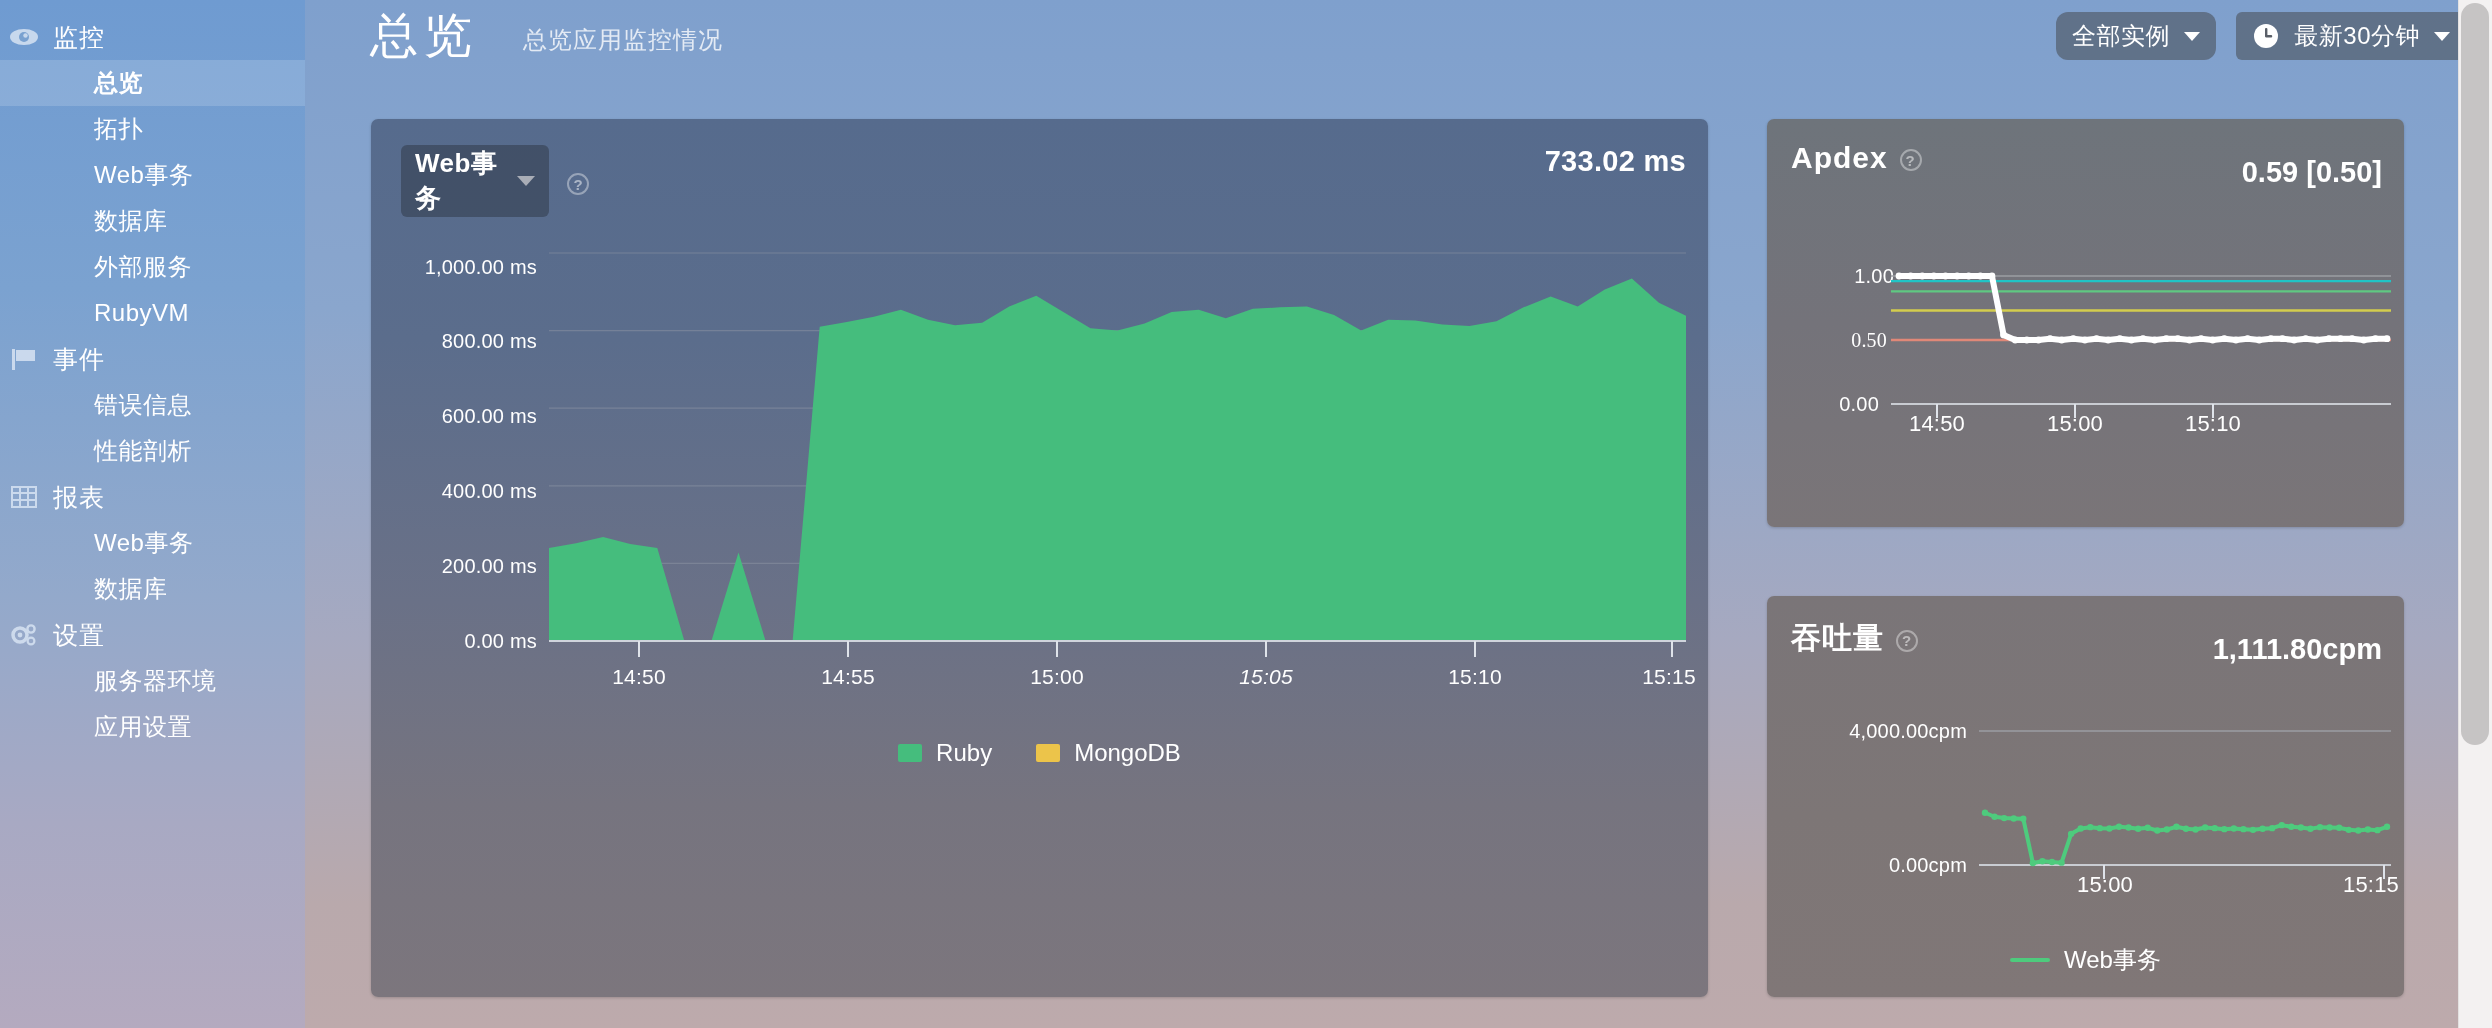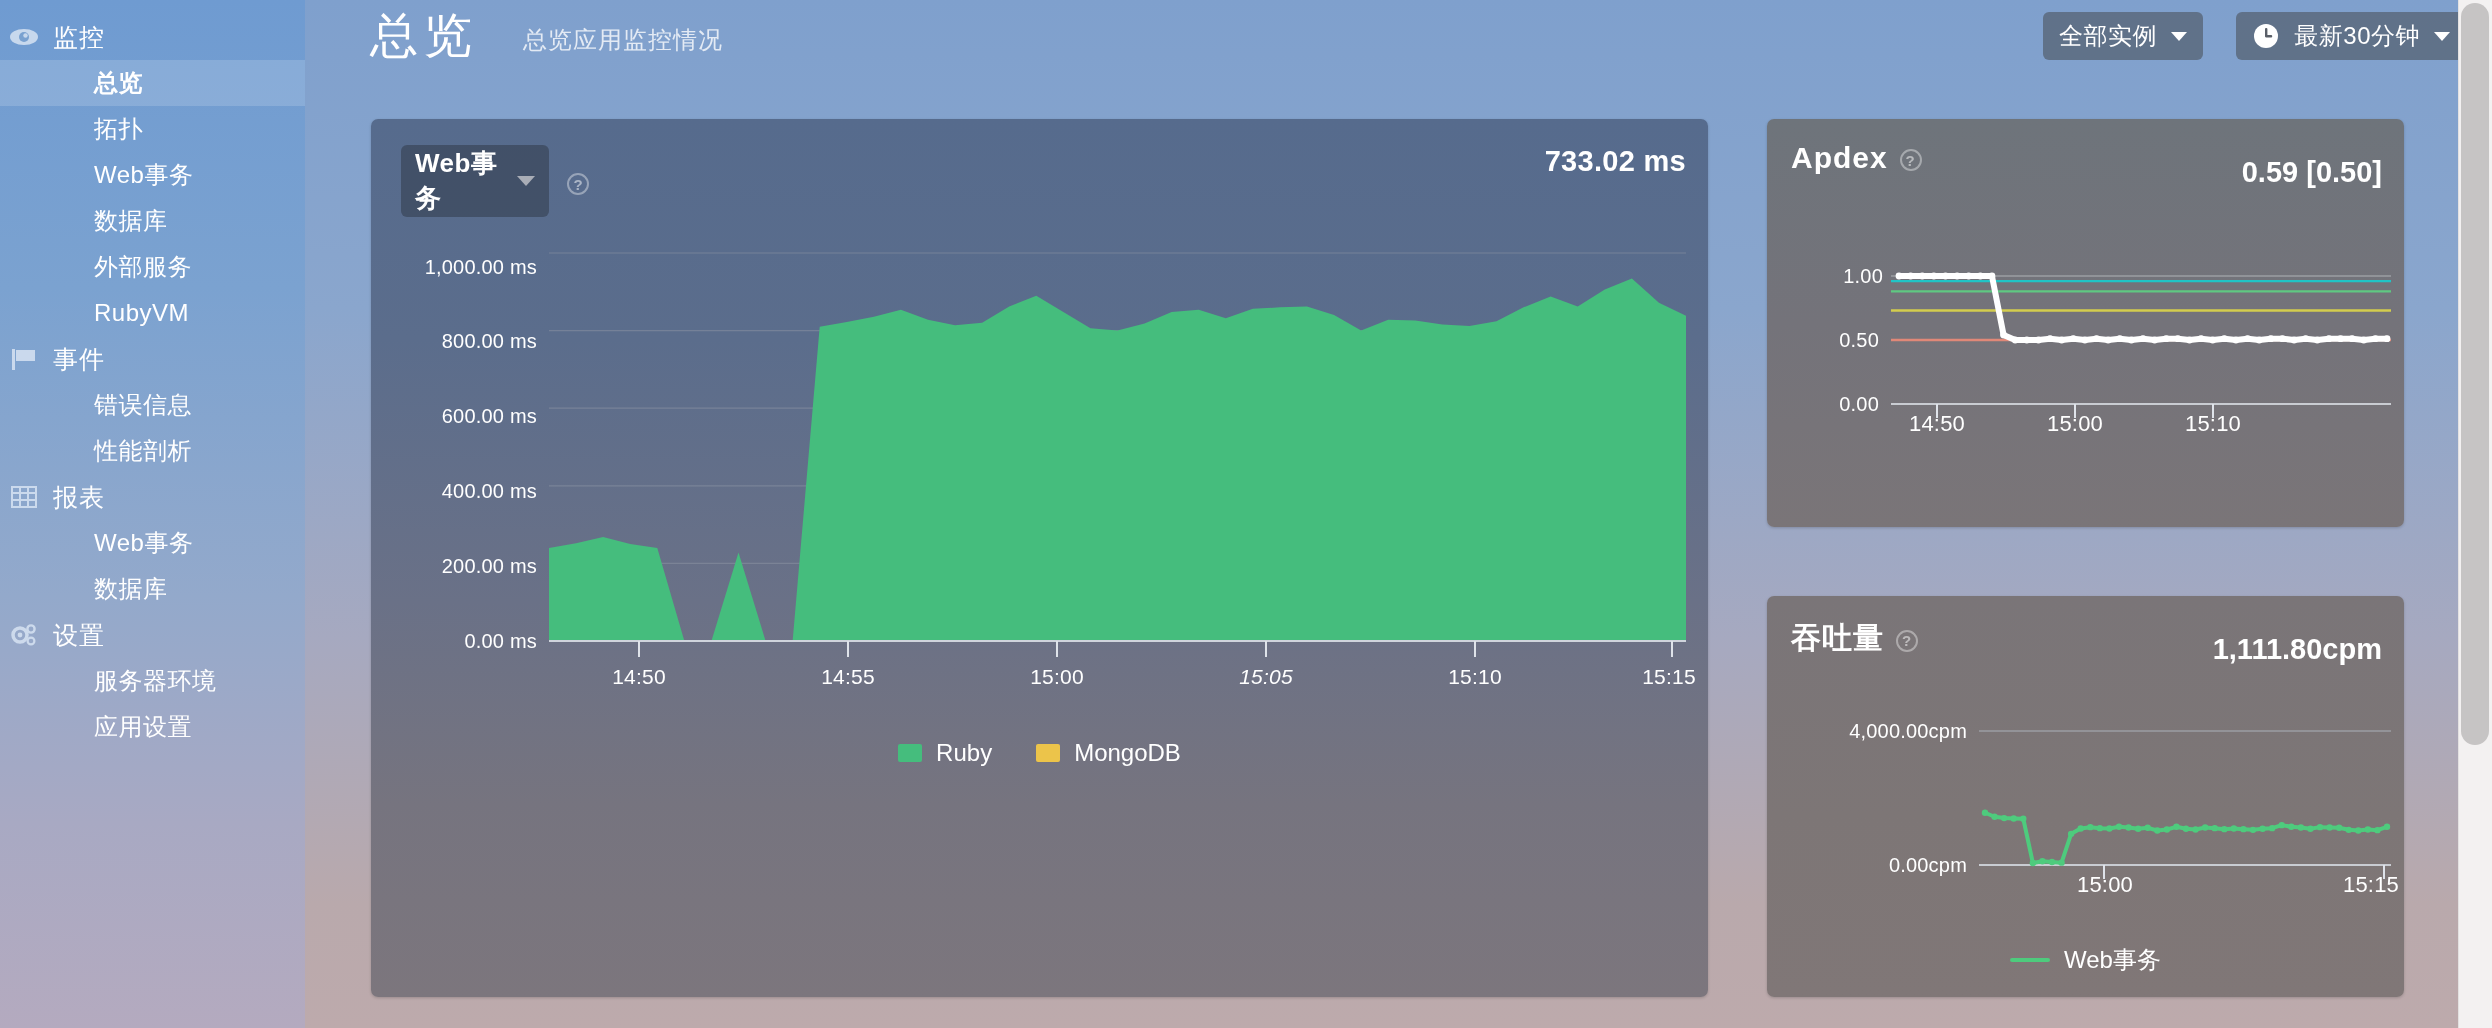--- a/index.html
+++ b/index.html
@@ -65,21 +65,21 @@
   .hdr-btn {
     position: absolute; top: 12px;
     height: 48px;
     background: rgba(72,76,84,.56);
     border-radius: 6px;
     display: flex; align-items: center;
     color: #ffffff; font-size: 24px;
     padding: 0 16px;
     letter-spacing: .5px;
   }
-  #btn-instances { right: 289px; }
+  #btn-instances { right: 276px; border-radius: 12px; }
   #btn-range     { right: 26px; }
   .caret {
     width: 0; height: 0; margin-left: 14px;
     border-left: 8px solid transparent;
     border-right: 8px solid transparent;
     border-top: 9px solid #ffffff;
   }
   .clock-icon { margin-right: 14px; display: inline-flex; }
 
   
@@ -377,22 +377,22 @@
   </div>
 </div>
 
 <div class="panel" id="panel-apdex">
   <div class="panel-title">
     <span>Apdex</span>
     <span class="help-icon">?</span>
   </div>
   <div class="panel-value">0.59 [0.50]</div>
 
-  <div class="ylab" style="left:4px; width:112px; top:157px;padding-left:24px;">1.00</div>
-  <div class="ylab" style="left:0; width:112px; top:221px;">0.50</div>
+  <div class="ylab" style="left:15px; width:112px; top:157px;padding-left:24px;">1.00</div>
+  <div class="ylab" style="left:8px; width:112px; top:221px;font-family:Liberation Serif, serif;">0.50</div>
   <div class="ylab" style="left:0; width:112px; top:285px;">0.00</div>
 
   <svg id="apdex-plot" style="position:absolute; left:124px; top:140px; width:500px; height:152px;" viewBox="0 0 500 152" preserveAspectRatio="none">
     <line x1="0" y1="17" x2="500" y2="17" stroke="#9b9ea3" stroke-width="1.4"></line>
     <line x1="0" y1="145" x2="500" y2="145" stroke="#c9ccd2" stroke-width="2"></line>
     <g id="apdex-thresholds">
         <line x1="0" y1="22.120000000000005" x2="500" y2="22.120000000000005" stroke="#21c4c6" stroke-width="2.4"></line>
         <line x1="0" y1="32.36" x2="500" y2="32.36" stroke="#5fc882" stroke-width="2.4"></line>
         <line x1="0" y1="51.56" x2="500" y2="51.56" stroke="#d3cc4e" stroke-width="2.4"></line>
         <line x1="0" y1="81" x2="500" y2="81" stroke="#e08878" stroke-width="2.4"></line>

